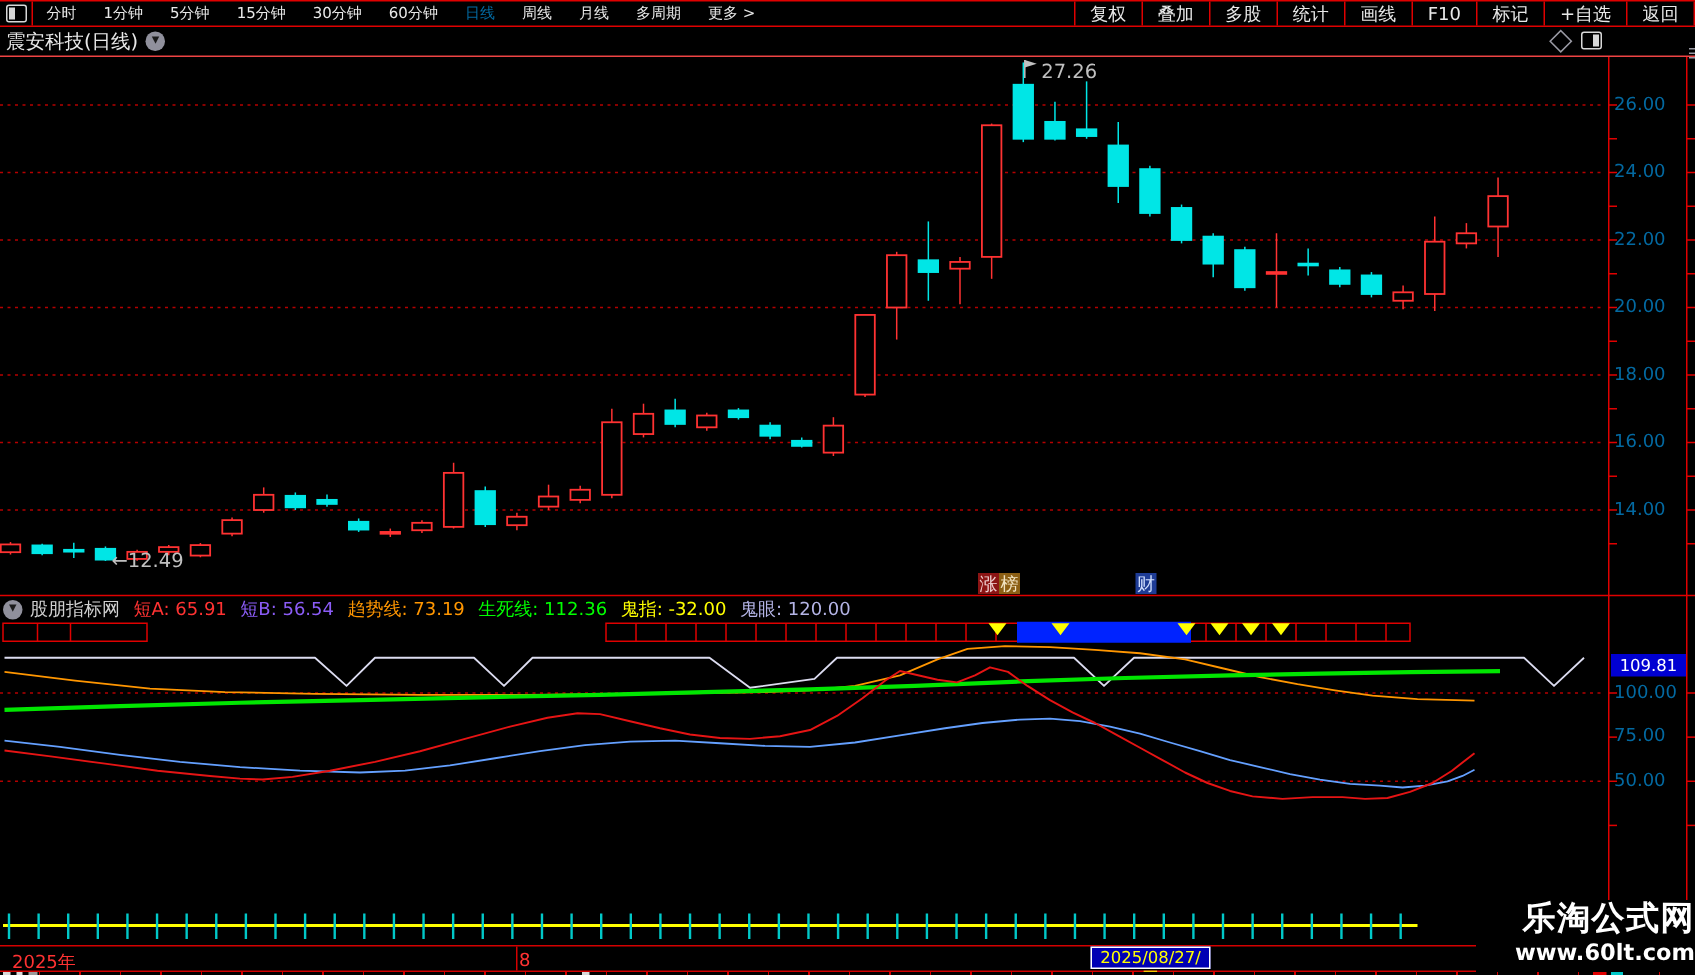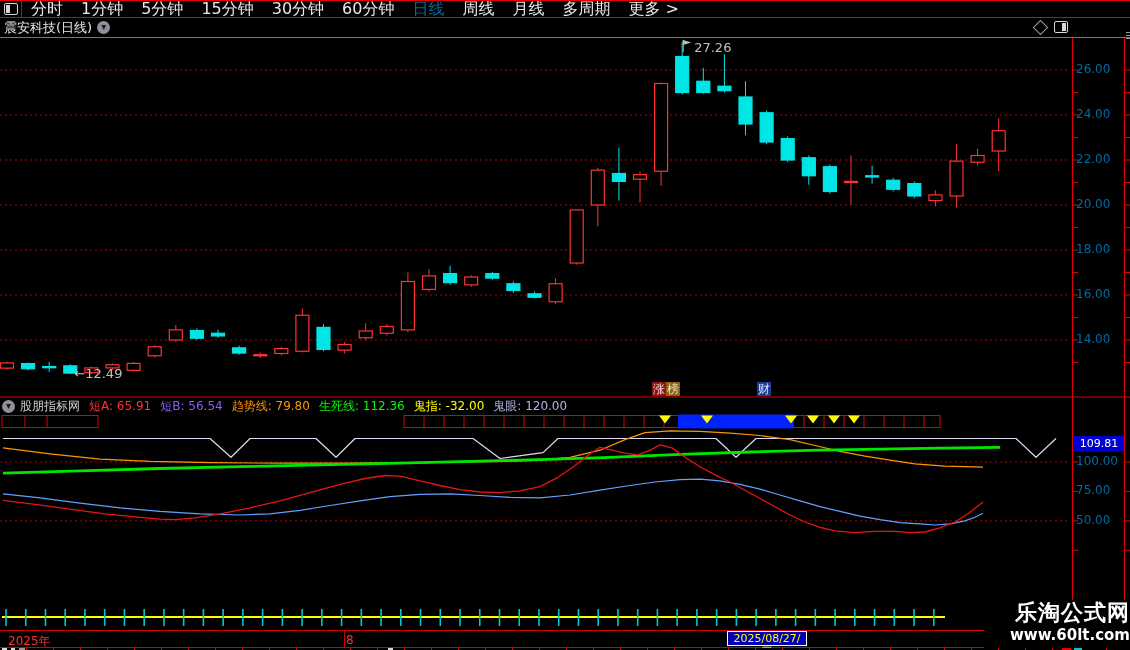--- a/index.html
+++ b/index.html
@@ -8,21 +8,21 @@
   
   #menubar{position:absolute;left:0;top:0;width:1130px;height:18px;box-sizing:border-box;
            border-top:1px solid #e00000;border-bottom:1px solid #e00000;
            display:flex;align-items:center;z-index:6;background:#000;}
   #mb-iconbox{width:22px;height:16px;box-sizing:border-box;border-right:1px solid #e00000;
               display:flex;align-items:center;justify-content:center;}
   .panel-icon{display:inline-block;width:12px;height:10px;border:1px solid #d8d8d8;border-radius:2px;position:relative;}
   .panel-icon i{position:absolute;left:1px;top:1px;bottom:1px;width:4px;background:#d8d8d8;}
   .panel-icon.right i{left:auto;right:1px;}
   #menu-left{display:flex;align-items:center;height:100%;}
-  #menu-left .mi{color:#e8e8e8;font-size:16px;padding:0 9px;white-space:nowrap;cursor:default;}
+  #menu-left .mi{color:#e8e8e8;font-size:10px;padding:0 9px;white-space:nowrap;cursor:default;}
   #menu-left .mi.active{color:#0369a1;}
   #menu-right{display:flex;align-items:center;height:100%;margin-left:auto;}
   #menu-right .mi{color:#e8e8e8;font-size:12px;padding:0 10px;height:100%;display:flex;align-items:center;
                   border-left:1px solid #e00000;white-space:nowrap;cursor:default;}
   #menu-right .mi:last-child{border-right:1px solid #e00000;}
   
   #titlebar{position:absolute;left:0;top:18px;width:1130px;height:20px;box-sizing:border-box;
             border-bottom:1px solid #ef4444;display:flex;align-items:center;z-index:6;background:#000;}
   #chart-title{color:#e8e8e8;font-size:13px;margin-left:4px;}
   .circ-chevron{display:inline-block;width:13px;height:13px;border-radius:50%;background:#90909c;
@@ -76,20 +76,31 @@
         <span class="mi">1分钟</span>
         <span class="mi">5分钟</span>
         <span class="mi">15分钟</span>
         <span class="mi">30分钟</span>
         <span class="mi">60分钟</span>
         <span class="mi active">日线</span>
         <span class="mi">周线</span>
         <span class="mi">月线</span>
         <span class="mi">多周期</span>
         <span class="mi">更多 &gt;</span>
+      </div>
+    <div id="menu-right">
+        <span class="mi">复权</span>
+        <span class="mi">叠加</span>
+        <span class="mi">多股</span>
+        <span class="mi">统计</span>
+        <span class="mi">画线</span>
+        <span class="mi">F10</span>
+        <span class="mi">标记</span>
+        <span class="mi">+自选</span>
+        <span class="mi">返回</span>
       </div>
   </div>
 
   <div id="titlebar">
     <span id="chart-title">震安科技(日线)</span>
     <span class="circ-chevron">▾</span>
     <div id="tb-icons">
       <span class="diamond"></span>
       <span class="panel-icon right">
           <i></i>
@@ -336,21 +347,21 @@
       <line x1="894.3" y1="609" x2="894.3" y2="626" stroke="#00c8c8" stroke-width="1.6"></line>
       <line x1="914.04" y1="609" x2="914.04" y2="626" stroke="#00c8c8" stroke-width="1.6"></line>
       <line x1="933.78" y1="609" x2="933.78" y2="626" stroke="#00c8c8" stroke-width="1.6"></line>
     </svg>
 
   <div id="ind-header">
     <span class="circ-chevron" style="margin:0 5px 0 0;">▾</span>
     <span class="iv" style="color:#d0d0d0;">股朋指标网</span>
   <span class="iv" style="color: rgb(255, 50, 50);">短A: 65.91</span>
       <span class="iv" style="color: #8b5cf6;">短B: 56.54</span>
-      <span class="iv" style="color: rgb(255, 150, 0);">趋势线: 79.80</span>
+      <span class="iv" style="color: rgb(255, 150, 0);">趋势线: 73.19</span>
       <span class="iv" style="color: rgb(0, 255, 0);">生死线: 112.36</span>
       <span class="iv" style="color: rgb(255, 255, 0);">鬼指: -32.00</span>
       <span class="iv" style="color: rgb(180, 180, 230);">鬼眼: 120.00</span>
     </div>
 
   <div id="ind-current" style="top:436px;">109.81</div>
 
   <div id="daterow">
     <div class="sep" style="left:344px;"></div>
     <span id="year-label" style="left:8px;">2025年</span>

